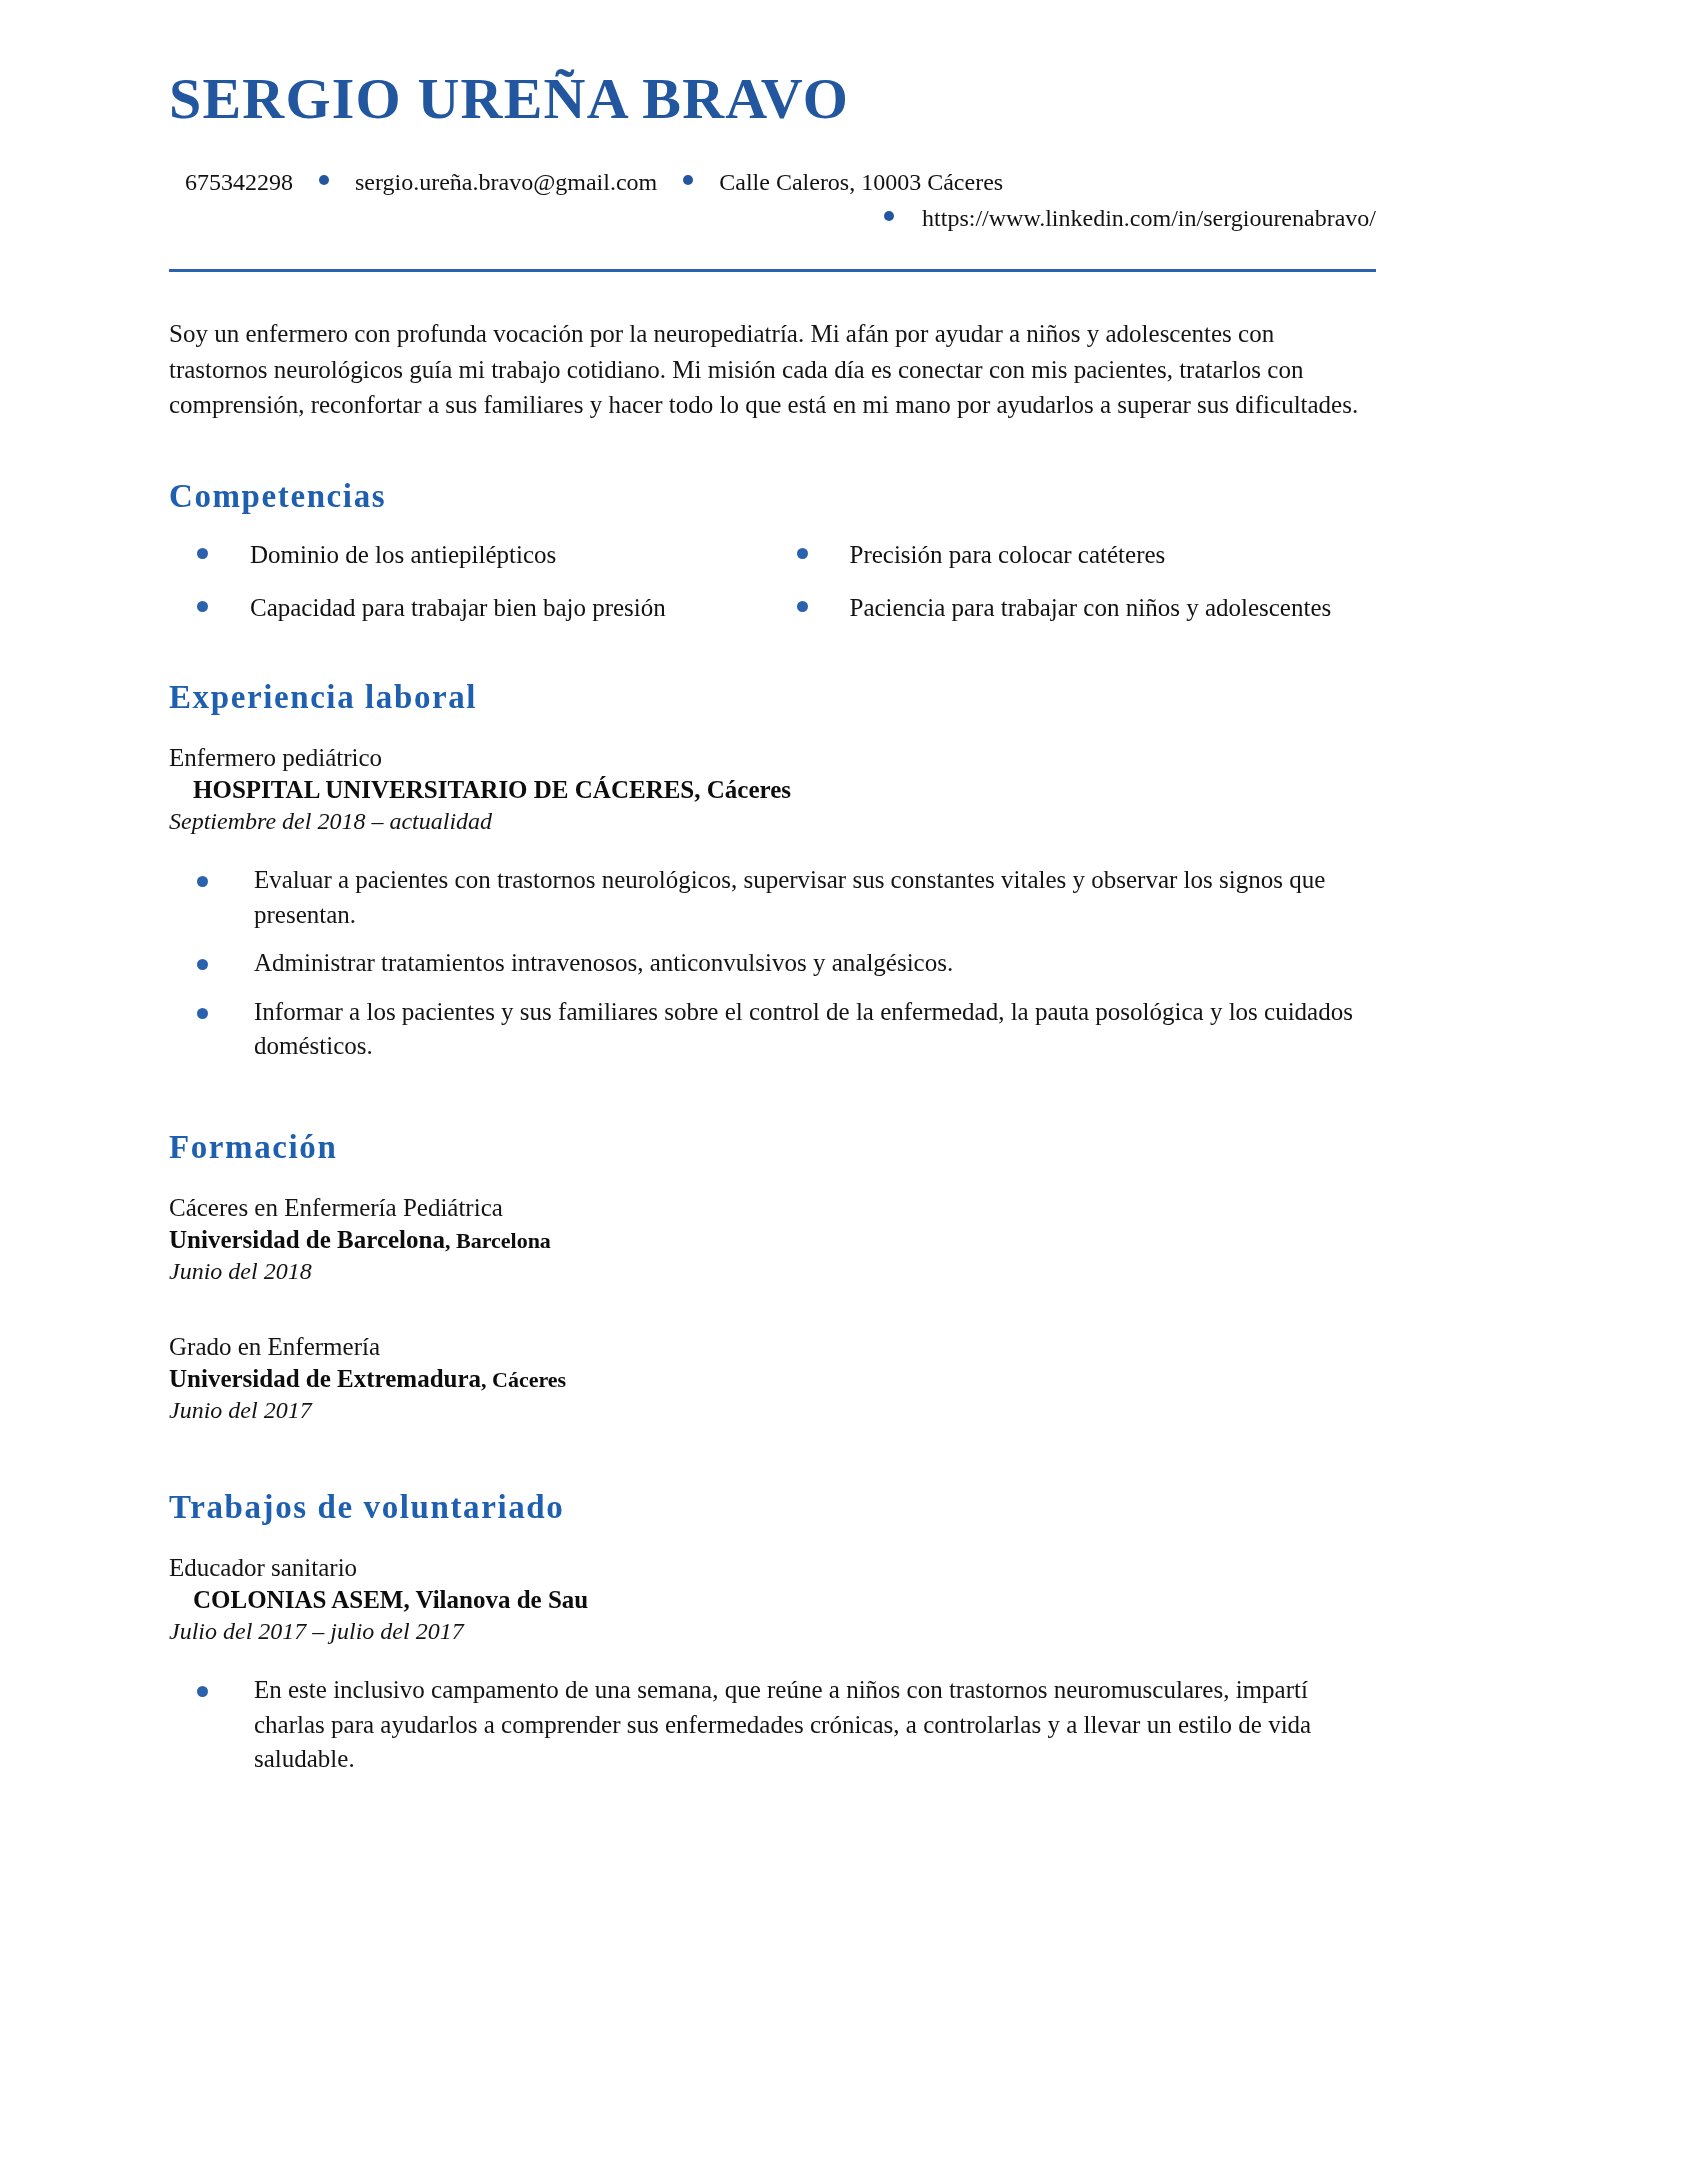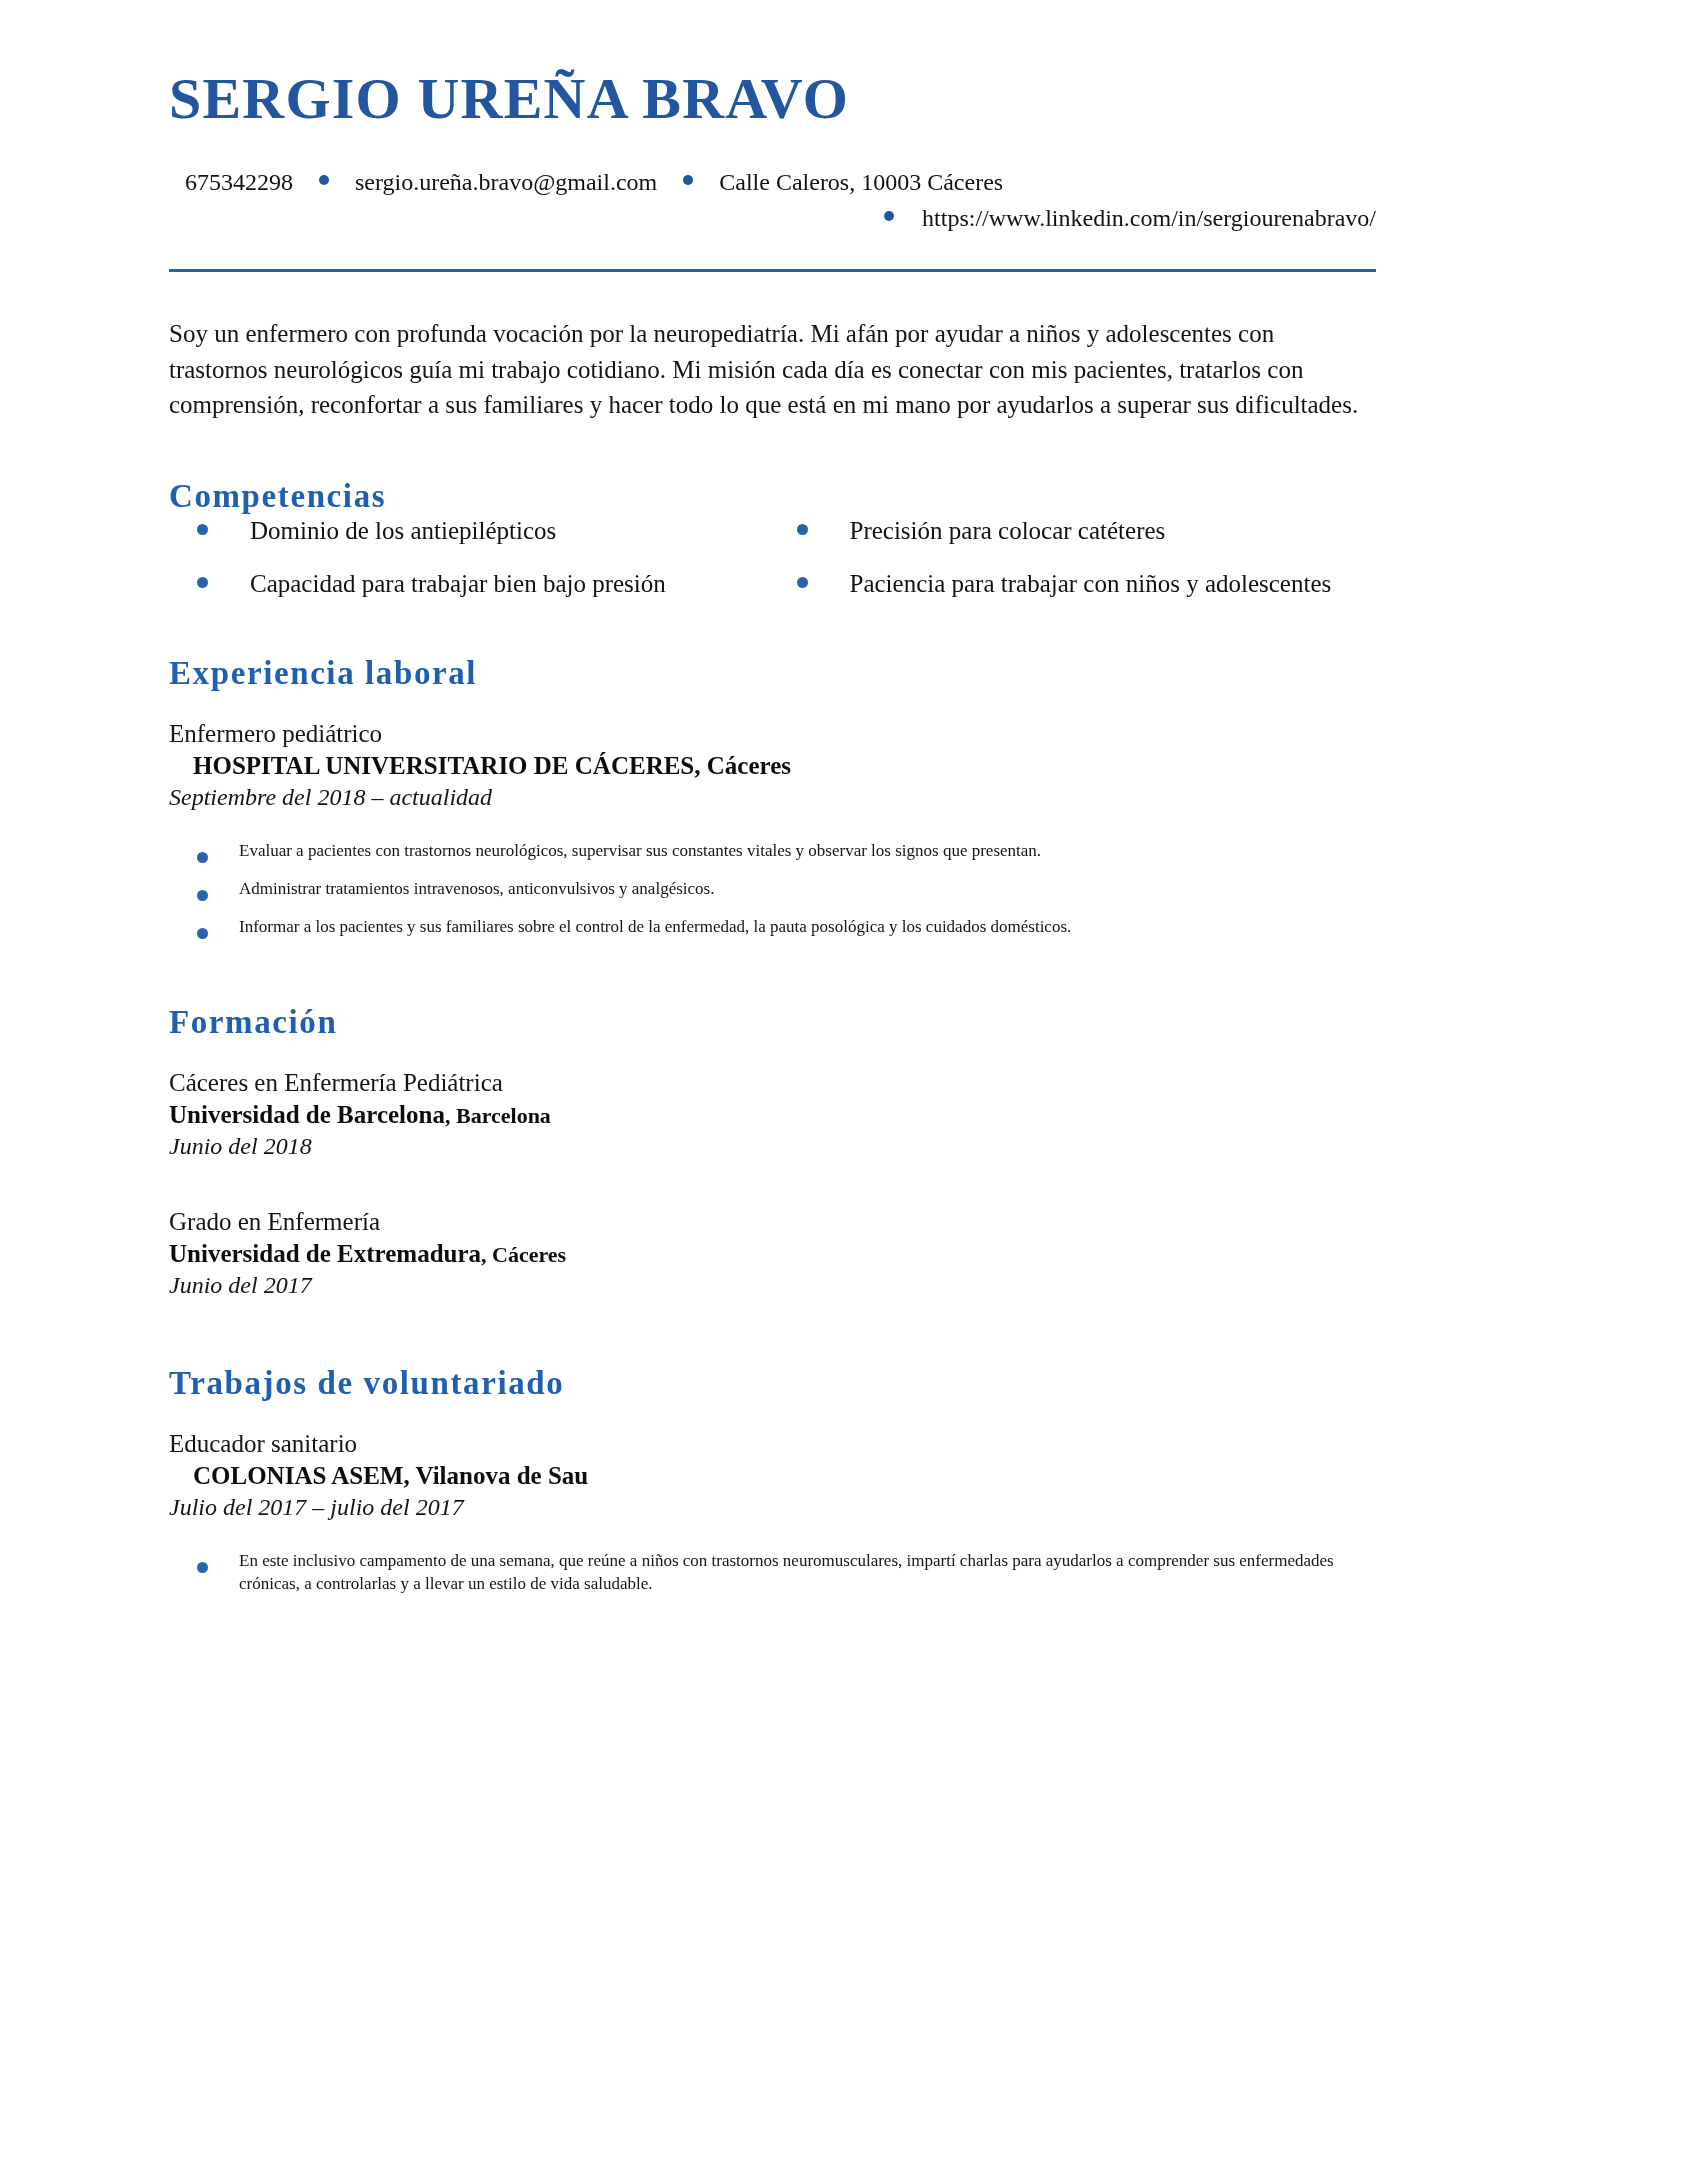--- a/index.html
+++ b/index.html
@@ -99,20 +99,21 @@
     letter-spacing: 1.6px;
     margin: 0;
   }
   .sec-competencias { margin-top: 55px; }
   .sec-experiencia  { margin-top: 55px; }
   .sec-formacion    { margin-top: 65px; }
   .sec-voluntariado { margin-top: 63px; }
 
   
   .skills {
+    margin-top: 24px;
     display: grid;
     grid-template-columns: 1fr 1fr;
     column-gap: 0px;
     row-gap: 20px;
   }
   .skill-item {
     display: flex;
     align-items: baseline;
     font-size: 25px;
     line-height: 1.3;
@@ -156,22 +157,23 @@
     line-height: 1.3;
     color: #141414;
   }
 
   
   .bullets { margin-top: 26px; }
   .bullet-row {
     display: flex;
     align-items: flex-start;
     margin-bottom: 14px;
-    font-size: 17px;
+    font-size: 25px;
     line-height: 1.38;
+    gap: 15px;
   }
   .bullet-row:last-child { margin-bottom: 0; }
   .bullet-row .dot {
     flex: 0 0 auto;
     width: 11px;
     height: 11px;
     border-radius: 50%;
     background: #2a62ad;
     margin-top: 13px;
     margin-left: 28px;

